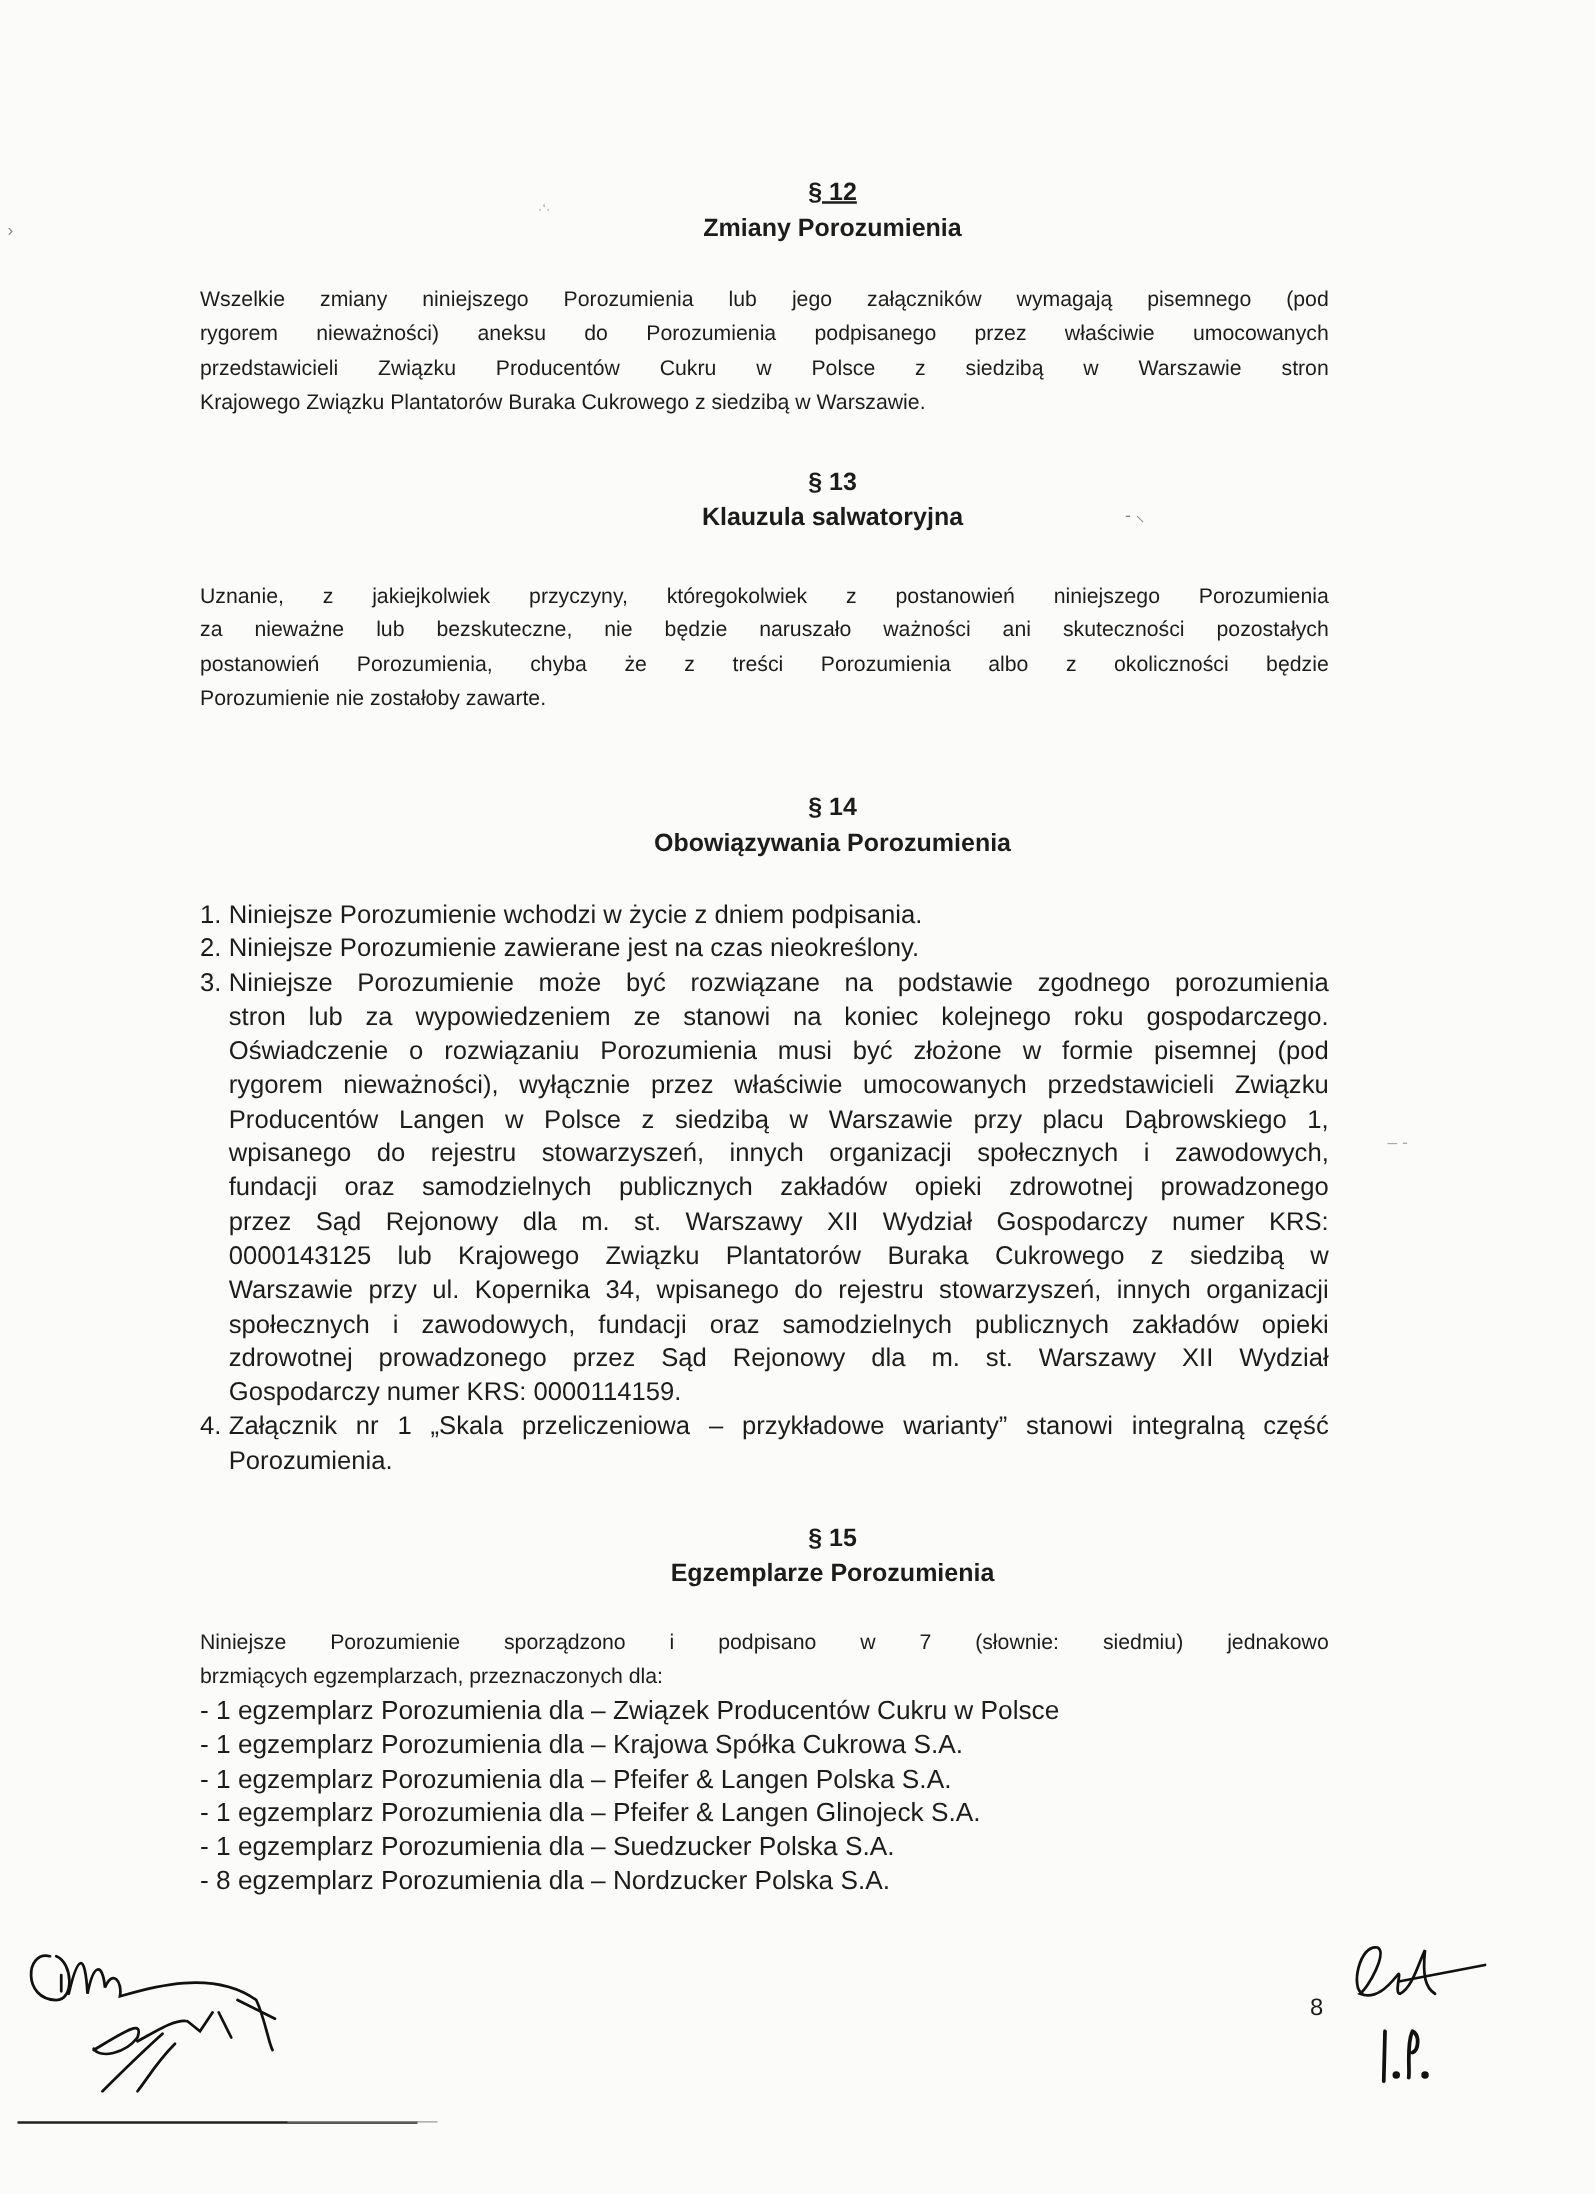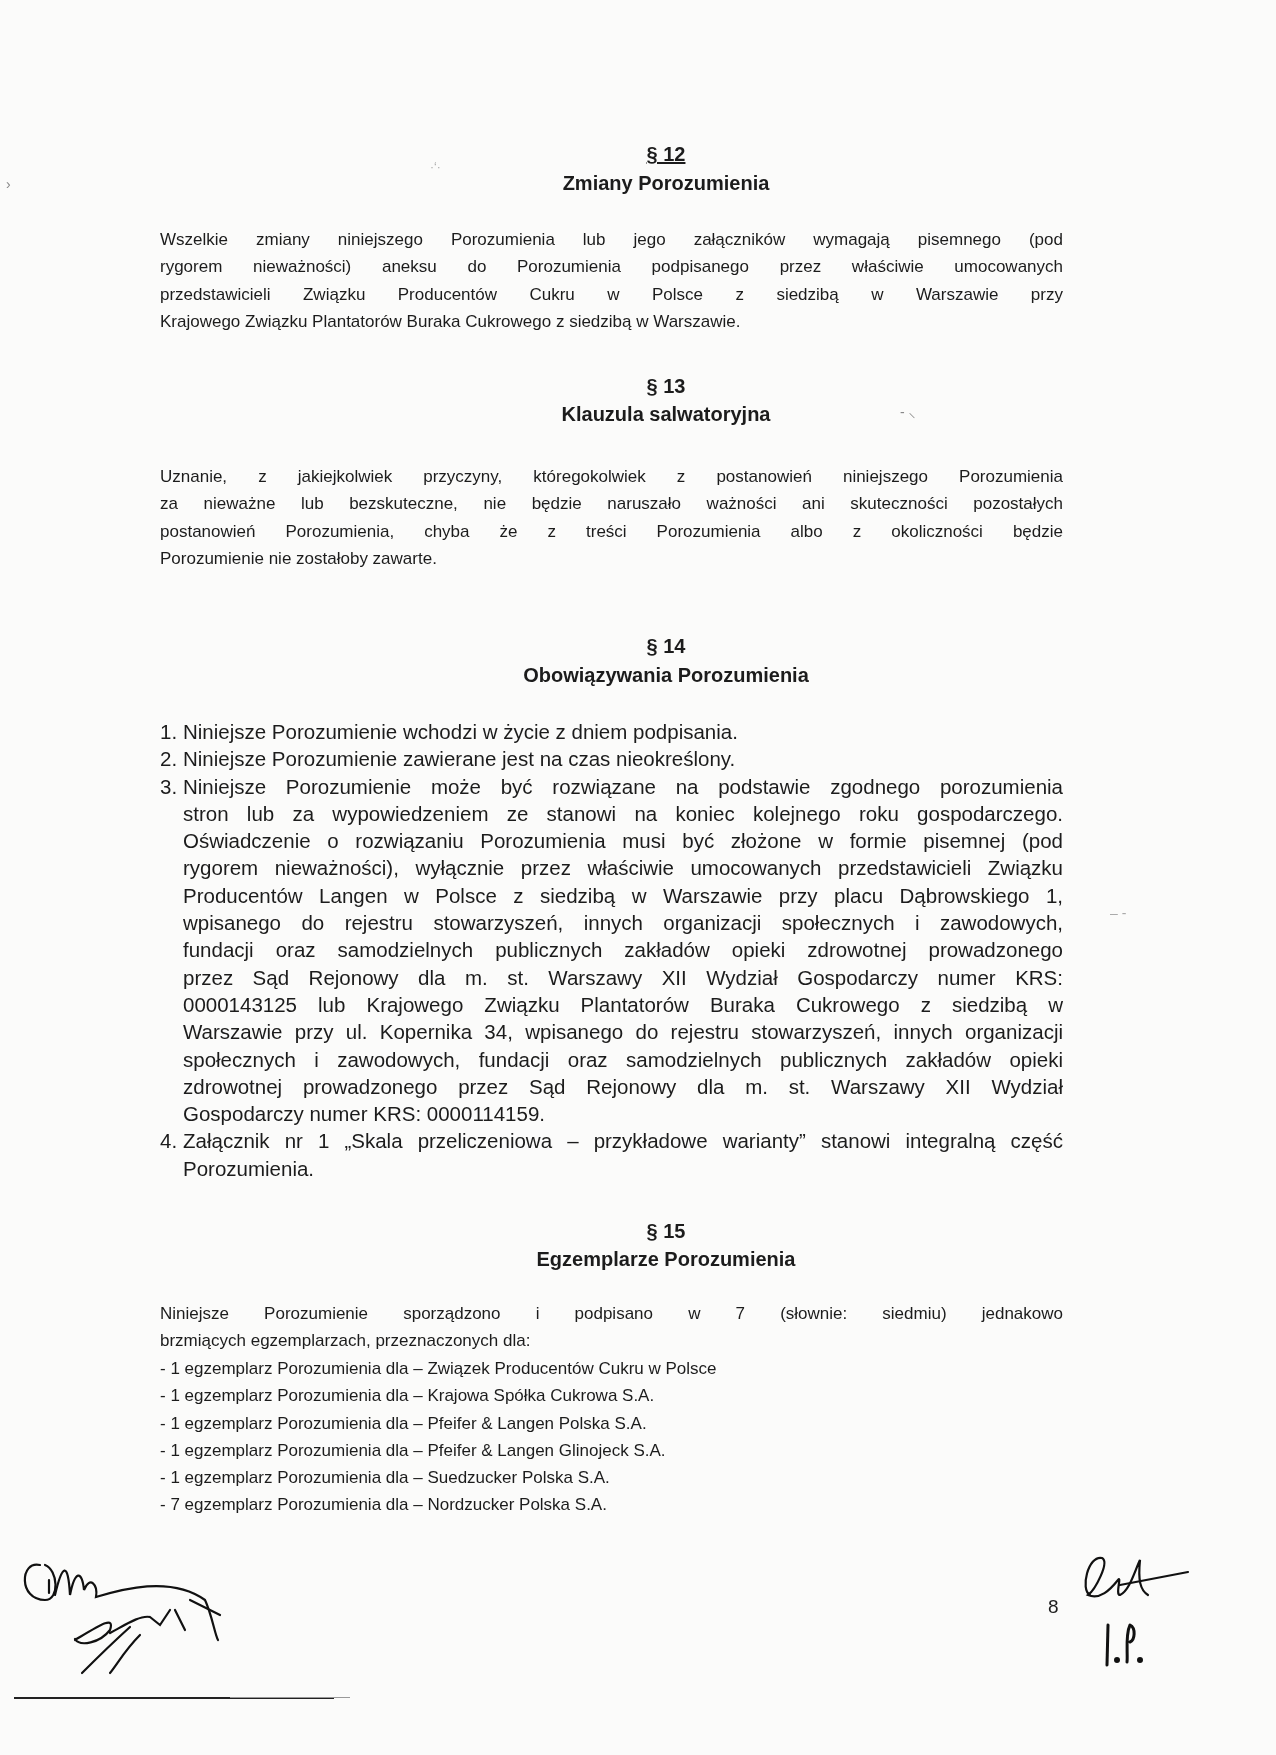--- a/index.html
+++ b/index.html
@@ -15,21 +15,21 @@
     font-weight: bold; font-size: 20px; line-height: 24px; margin: 0;
   }
   .section-num { margin-left: 56px; width: 1220px; }
   .section-title { margin-left: 56px; width: 1220px; }
   .para { position: absolute; left: 160px; width: 903px; font-size: 17px; line-height: 27.3px; margin: 0; }
   .line { display: block; text-align: justify; text-align-last: justify; white-space: nowrap; height: 27.3px; }
   .line.last { text-align-last: left; }
   .olist { position: absolute; left: 160px; width: 903px; font-size: 20.5px; line-height: 27.3px; margin: 0; padding: 0; list-style: none; }
   .olist li { position: relative; padding-left: 23px; }
   .olist .num { position: absolute; left: 0; top: 0; }
-  .ulist { position: absolute; left: 160px; width: 903px; font-size: 17px; line-height: 27.3px; margin: 0; padding: 0; list-style: none; }
+  .ulist { position: absolute; left: 160px; width: 903px; font-size: 21px; line-height: 27.3px; margin: 0; padding: 0; list-style: none; }
   .ulist li { white-space: nowrap; height: 27.3px; }
   .page-number { position: absolute; left: 1048px; top: 1596px; font-size: 19px; }
   .sig { position: absolute; }
   .footer-rule { position: absolute; left: 14px; top: 1697px; width: 320px; height: 2px; background: #222; }
   .footer-rule-faint { position: absolute; left: 230px; top: 1697px; width: 120px; height: 1px; background: #999; }
   .speck { position: absolute; color: #888; font-size: 14px; }
 </style>
 </head>
 <body>
 
@@ -38,21 +38,21 @@
   <span class="speck" style="left:6px;top:176px;">›</span>
   <span class="speck" style="left:430px;top:160px;font-size:12px;color:#aaa;">·‘·</span>
   <span class="speck" style="left:900px;top:402px;">- ⸜</span>
   <span class="speck" style="left:1110px;top:905px;color:#aaa;">– ‐</span>
 
   <p class="section-num" style="top:142px;text-decoration:underline;">§ 12</p>
   <p class="section-title" style="top:171px;">Zmiany Porozumienia</p>
   <div class="para" style="top:226px;">
     <span class="line">Wszelkie zmiany niniejszego Porozumienia lub jego załączników wymagają pisemnego (pod</span>
     <span class="line">rygorem nieważności) aneksu do Porozumienia podpisanego przez właściwie umocowanych</span>
-    <span class="line">przedstawicieli Związku Producentów Cukru w Polsce z siedzibą w Warszawie przy</span>
+    <span class="line">przedstawicieli Związku Producentów Cukru w Polsce z siedzibą w Warszawie stron</span>
     <span class="line last">Krajowego Związku Plantatorów Buraka Cukrowego z siedzibą w Warszawie.</span>
   </div>
 
   <p class="section-num" style="top:374px;">§ 13</p>
   <p class="section-title" style="top:402px;">Klauzula salwatoryjna</p>
   <div class="para" style="top:463px;">
     <span class="line">Uznanie, z jakiejkolwiek przyczyny, któregokolwiek z postanowień niniejszego Porozumienia</span>
     <span class="line">za nieważne lub bezskuteczne, nie będzie naruszało ważności ani skuteczności pozostałych</span>
     <span class="line">postanowień Porozumienia, chyba że z treści Porozumienia albo z okoliczności będzie</span>
     <span class="line last">Porozumienie nie zostałoby zawarte.</span>
@@ -97,21 +97,21 @@
   <div class="para" style="top:1300px;">
     <span class="line">Niniejsze Porozumienie sporządzono i podpisano w 7 (słownie: siedmiu) jednakowo</span>
     <span class="line last">brzmiących egzemplarzach, przeznaczonych dla:</span>
   </div>
   <ul class="ulist" style="top:1355px;">
     <li>- 1 egzemplarz Porozumienia dla – Związek Producentów Cukru w Polsce</li>
     <li>- 1 egzemplarz Porozumienia dla – Krajowa Spółka Cukrowa S.A.</li>
     <li>- 1 egzemplarz Porozumienia dla – Pfeifer &amp; Langen Polska S.A.</li>
     <li>- 1 egzemplarz Porozumienia dla – Pfeifer &amp; Langen Glinojeck S.A.</li>
     <li>- 1 egzemplarz Porozumienia dla – Suedzucker Polska S.A.</li>
-    <li>- 7 egzemplarz Porozumienia dla – Nordzucker Polska S.A.</li>
+    <li>- 8 egzemplarz Porozumienia dla – Nordzucker Polska S.A.</li>
   </ul>
 
   <span class="page-number">8</span>
 
   <svg class="sig" style="left:0;top:1555px;" width="240" height="140" viewBox="0 0 240 140" fill="none" stroke="#111" stroke-width="2.2" stroke-linecap="round">
     <path d="M40 10 C20 5, 18 45, 45 45 C60 45, 58 15, 45 10 M49 25 L49 38"></path>
     <path d="M55 40 C62 10, 68 5, 70 40 C75 15, 82 15, 84 35 C90 20, 98 30, 96 42 C120 35, 170 20, 205 45 C212 60, 215 80, 218 85"></path>
     <path d="M75 85 C100 70, 115 60, 110 75 C100 88, 80 92, 75 84 M110 78 C125 70, 140 60, 150 62 M150 62 L160 70 L170 55 M175 55 L185 75 M190 45 L220 60"></path>
     <path d="M130 72 C110 90, 95 105, 82 118"></path>
     <path d="M140 80 C125 95, 118 108, 110 118"></path>

